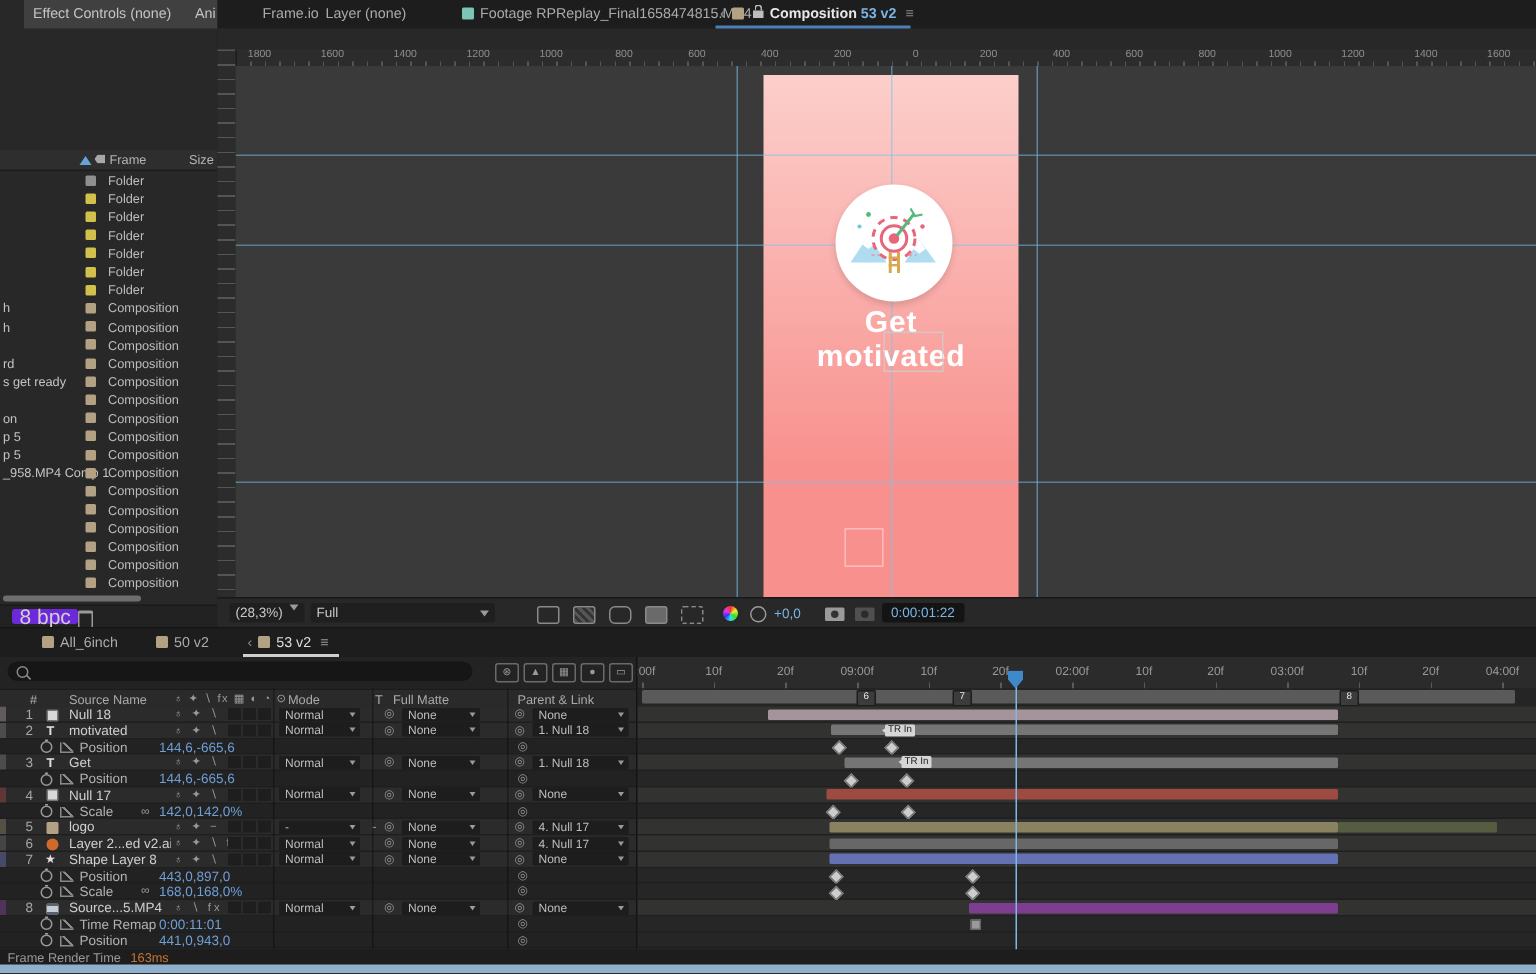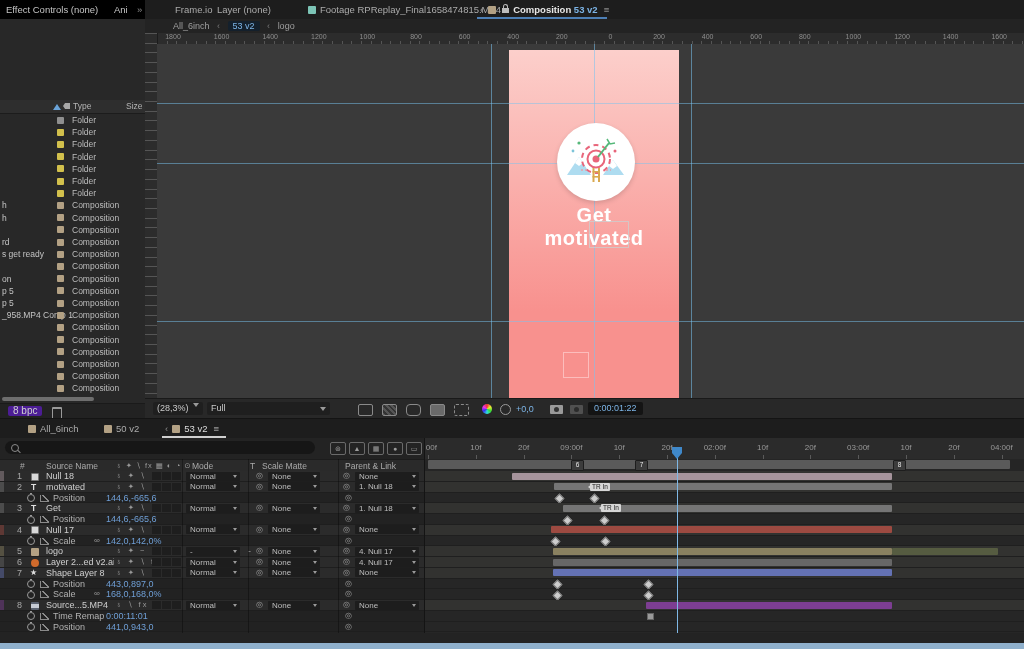--- a/index.html
+++ b/index.html
@@ -2,32 +2,32 @@
 <html><head>
 <meta charset="utf-8">
 <style>
   html,body{margin:0;padding:0;background:#111}
   #root{position:relative;width:1024px;height:649px;background:#232323;overflow:hidden;
         font-family:"Liberation Sans",sans-serif;color:#bdbdbd;font-size:10px;}
   .abs{position:absolute}
   .clip{overflow:hidden}
   
   #ec-panel{left:0;top:0;width:145px;height:418px;background:#282828;border-right:1px solid #151515}
-  #ec-tabbar{left:0;top:0;width:145px;height:19px;background:#000000;font-size:9.5px;line-height:19px}
+  #ec-tabbar{left:16px;top:0;width:145px;height:19px;background:#404040;font-size:9.5px;line-height:19px}
   .ec-tab{color:#c4c4c4;padding:0 6px;display:inline-block}
   #ec-info{left:2px;top:20px;width:140px;font-size:8.5px;line-height:9px;color:#b2b2b2}
   #proj-head{left:0;top:100px;width:145px;height:13px;background:#2e2e2e;border-bottom:1px solid #1c1c1c;font-size:8.5px;color:#b5b5b5}
   #proj-rows{left:0;top:114px;width:145px;height:282px}
   .proj-row{position:absolute;left:0;width:145px;height:12px;line-height:12px;font-size:8.5px}
   .proj-icon{position:absolute;left:57px;top:2.5px;width:7px;height:7px;border-radius:1px}
   .proj-type{position:absolute;left:72px;top:0}
   .proj-name{position:absolute;left:2px;top:0;color:#c4c4c4;white-space:nowrap}
   #proj-scroll{left:2px;top:397px;width:92px;height:4px;background:#6e6e6e;border-radius:2px}
   #proj-foot{left:0;top:403px;width:145px;height:15px;background:#222;border-top:1px solid #1a1a1a}
-  #bpc{position:absolute;left:8px;top:2px;background:#4c1d95;border-radius:2px;padding:0 5px;height:10px;line-height:10px;font-size:10px;color:#cfcfcf}
+  #bpc{position:absolute;left:8px;top:2px;background:#6d28d9;border-radius:2px;padding:0 5px;height:10px;line-height:10px;font-size:14px;color:#cfcfcf}
   .trash{position:absolute;left:52px;top:3px;width:8px;height:9px;border:1px solid #9a9a9a;border-top:2px solid #9a9a9a;border-radius:1px}
   .sort-up{position:absolute;left:53px;top:4px;width:0;height:0;border:4px solid transparent;border-bottom:6px solid #6aa3d8;border-top:none}
   .tag-ic{position:absolute;left:63px;top:3px;width:7px;height:6px;background:#a8a8a8;clip-path:polygon(0 50%,30% 0,100% 0,100% 100%,30% 100%)}
   
   #viewer{left:145px;top:0;width:879px;height:418px;background:#282828}
   #v-tabbar{left:0;top:0;width:879px;height:19px;background:#1d1d1d;line-height:19px;font-size:9.5px}
   .v-tab{position:absolute;top:0;height:19px;color:#ababab;white-space:nowrap}
   .v-tab .sq{display:inline-block;width:8px;height:8px;border-radius:1px;vertical-align:-1px;margin-right:4px}
   .v-tab.active{color:#e8e8e8;font-weight:bold}
   .v-underline{position:absolute;top:17px;height:2px;background:#4d7fb5}
@@ -122,21 +122,21 @@
 
   <div id="ec-panel" class="abs">
     <div id="ec-tabbar" class="abs">
       <span class="ec-tab">Effect Controls (none)</span>
       <span class="ec-tab" style="position:absolute;left:108px">Ani</span>
       <span class="ec-tab" style="position:absolute;left:131px;color:#8a8a8a">»</span>
     </div>
     <div id="proj-head" class="abs">
       <span class="sort-up"></span>
       <span class="tag-ic"></span>
-      <span style="position:absolute;left:73px;top:1px">Type</span>
+      <span style="position:absolute;left:73px;top:1px">Frame</span>
       <span style="position:absolute;left:126px;top:1px">Size</span>
     </div>
     <div id="proj-rows" class="abs clip">
         <div class="proj-row" style="top: 0px;">
           <div class="proj-name"></div>
           <div class="proj-icon" style="background: rgb(143, 143, 143);"></div>
           <div class="proj-type">Folder</div>
         </div>
         <div class="proj-row" style="top: 12.2px;">
           <div class="proj-name"></div>
@@ -257,27 +257,20 @@
   </div>
 
   <div id="viewer" class="abs">
     <div id="v-tabbar" class="abs">
         <div class="v-tab" style="left: 30px;"><span>Frame.io</span></div>
         <div class="v-tab" style="left: 72px;"><span>Layer (none)</span></div>
         <div class="v-tab" style="left: 163px;"><span class="sq" style="background: rgb(124, 196, 182);"></span><span>Footage RPReplay_Final1658474815.MP4</span></div>
         <div class="v-tab active" style="left: 335px;"><div style="display: inline-block; color: rgb(138, 138, 138); margin-right: 5px;">‹</div><span class="sq" style="background: rgb(179, 161, 132);"></span><span class="lock"></span><span>Composition</span><span style="color: rgb(124, 180, 230);"> 53 v2</span><div style="display: inline-block; color: rgb(138, 138, 138); margin-left: 6px; font-weight: normal;">≡</div></div>
         <div class="v-underline" style="left: 332px; width: 130px;"></div>
       </div>
-    <div id="v-crumbs" class="abs">
-      <span style="margin-left:28px">All_6inch</span>
-      <span style="margin:0 5px;color:#7a7a7a">‹</span>
-      <span class="crumb-box">53 v2</span>
-      <span style="margin:0 5px;color:#7a7a7a">‹</span>
-      <span>logo</span>
-    </div>
     <div id="v-corner" class="abs"></div>
     <div id="v-hruler" class="abs clip">
         <div class="ticks"></div>
         <div class="hr-num" style="left: 1px;">1800</div>
         <div class="hr-num" style="left: 49.6px;">1600</div>
         <div class="hr-num" style="left: 98.2px;">1400</div>
         <div class="hr-num" style="left: 146.8px;">1200</div>
         <div class="hr-num" style="left: 195.4px;">1000</div>
         <div class="hr-num" style="left: 244px;">800</div>
         <div class="hr-num" style="left: 292.6px;">600</div>
@@ -366,21 +359,21 @@
     <span class="tl-mini" style="left:368px">▦</span>
     <span class="tl-mini" style="left:387px">●</span>
     <span class="tl-mini" style="left:406px">▭</span>
 
     <div id="tl-colhead" class="abs">
       <span style="position:absolute;left:20px">#</span>
       <span style="position:absolute;left:46px">Source Name</span>
       <span style="position:absolute;left:116px;font-size:7.5px;letter-spacing:1px;color:#9a9a9a">♁ ✦ ∖ fx ▦ ◐ ◔ ⊙</span>
       <span style="position:absolute;left:192px">Mode</span>
       <span style="position:absolute;left:250px">T</span>
-      <span style="position:absolute;left:262px">Scale Matte</span>
+      <span style="position:absolute;left:262px">Full Matte</span>
       <span style="position:absolute;left:345px">Parent &amp; Link</span>
     </div>
 
     <div id="tl-left-rows" class="abs clip">
         <div class="tl-row layer" style="top: 0px; height: 10.75px;">
           <div class="chip" style="background: rgb(166, 148, 156); opacity: 0.45;"></div>
           <div class="lnum">1</div>
           <div class="lic" style="background: rgb(216, 216, 216); border: 1px solid rgb(119, 119, 119); box-sizing: border-box;"></div>
           <div class="lname">Null 18</div>
           <div class="sw">♁ ✦ ∖</div>
@@ -614,16 +607,20 @@
           <div class="tr-row prop" style="top: 139.75px; height: 10.75px;">
             <div class="keysq" style="left: 222px;"></div>
           </div>
           <div class="tr-row prop" style="top: 150.5px; height: 10.75px;"></div>
         </div>
       <div id="playpin" style="left: 247px;"></div>
       <div id="playline" style="left: 252px;"></div>
 
     </div>
 
+    <div id="tl-status" class="abs">
+      <span style="margin-left:5px;color:#9a9a9a">Frame Render Time</span>
+      <span style="color:#c87533;margin-left:4px">163ms</span>
+    </div>
   </div>
 
   <div id="bottom-bar" class="abs"></div>
 </div>
 
 </body></html>

